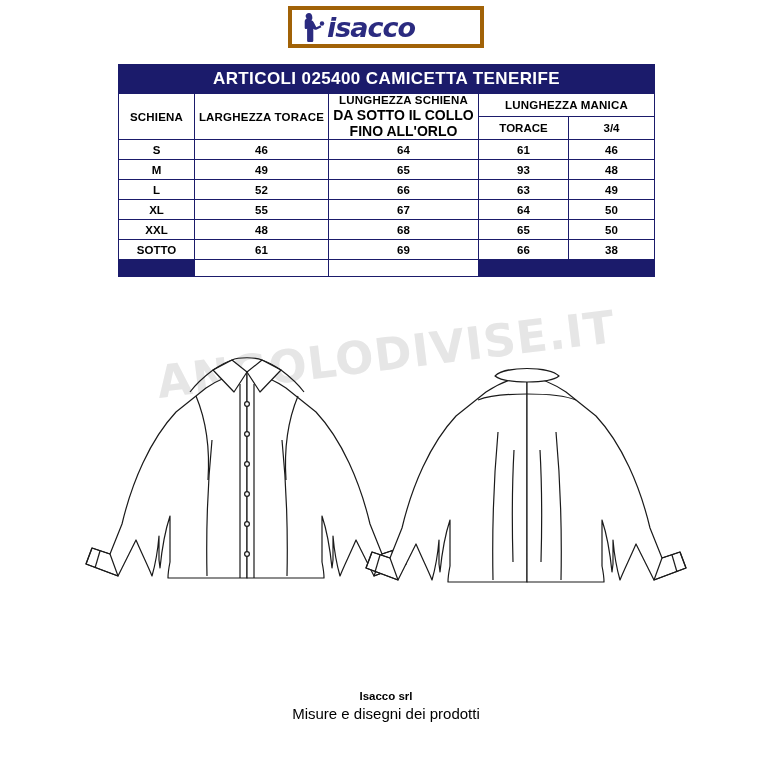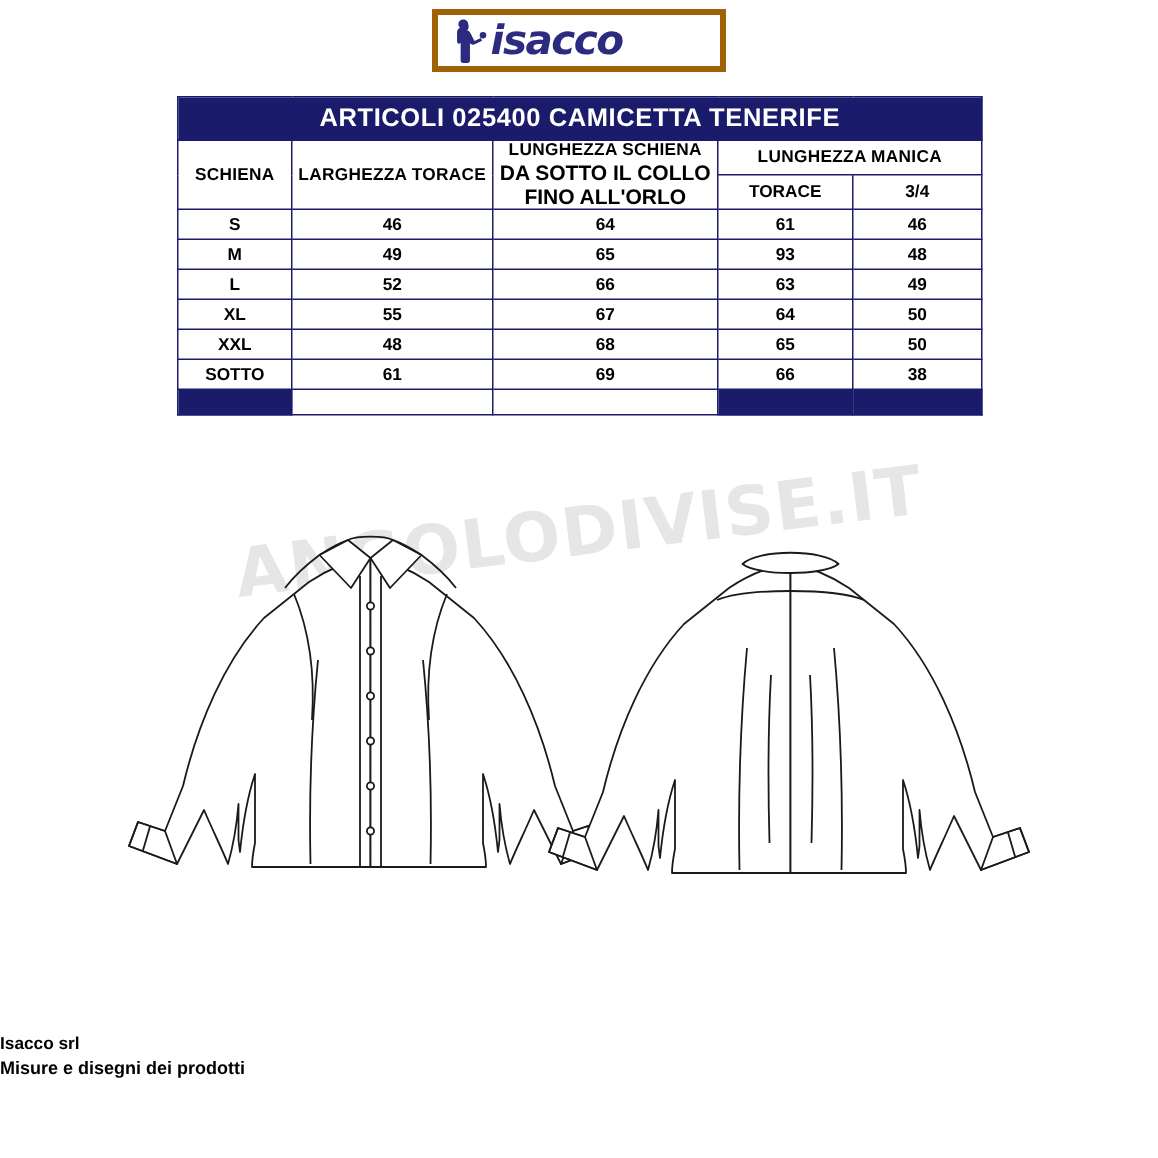--- a/index.html
+++ b/index.html
@@ -140,31 +140,30 @@
     -webkit-user-select: none;
     user-select: none;
   }
 
   
   .footer {
     position: absolute;
     left: 0;
     top: 690px;
     width: 772px;
-    text-align: left;
+    text-align: center;
   }
   .footer .company {
     font-size: 11.5px;
     font-weight: bold;
     margin-bottom: 3px;
   }
   .footer .sub {
-    font-size: 12px;
+    font-size: 15px;
     margin-bottom: 16px;
-    font-weight: bold;
   }
   .footer .note {
     font-size: 10.5px;
     font-weight: bold;
     line-height: 1.35;
   }
 </style>
 </head>
 <body>
 

